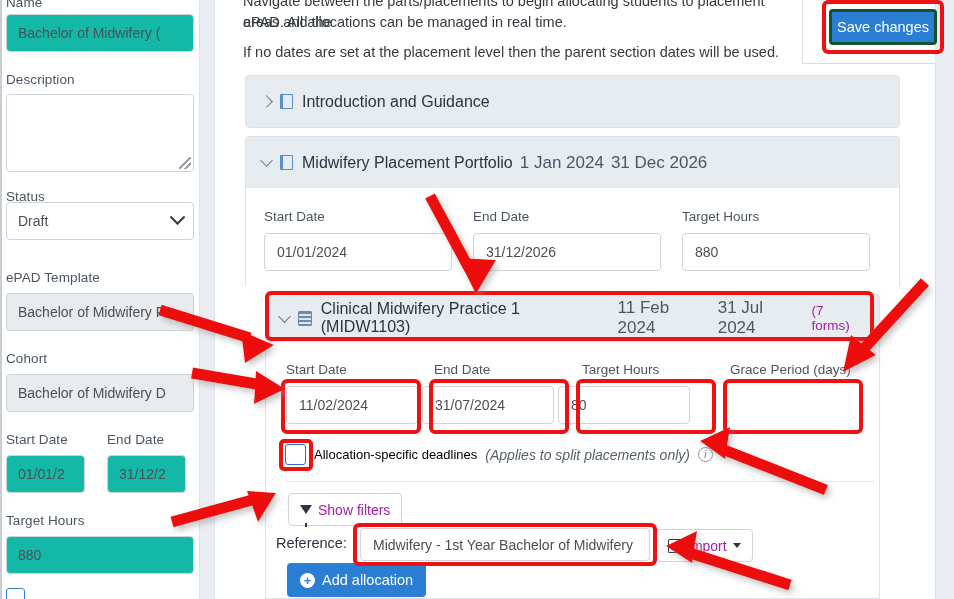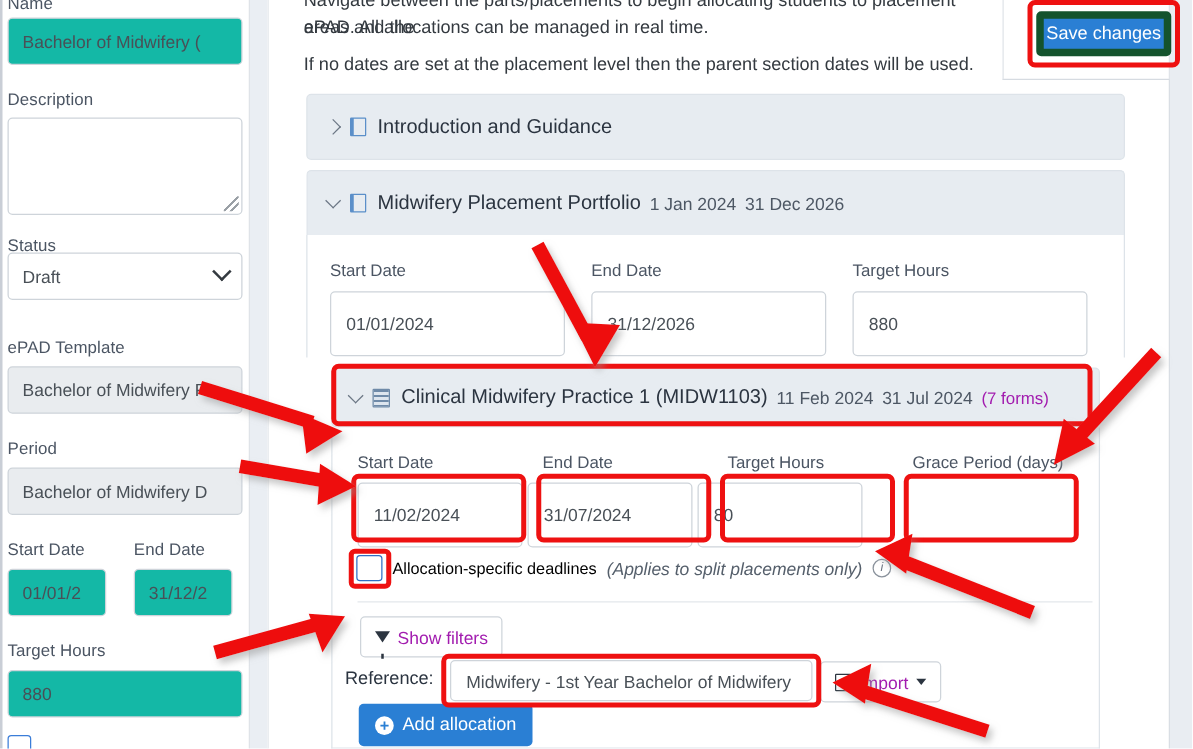--- a/index.html
+++ b/index.html
@@ -93,21 +93,21 @@
     position: absolute; left: 802px; top: -14px;
     width: 134px; height: 78px;
     background: #ffffff;
     border: 1px solid #e0e4e9;
     border-bottom-color: #d6dbe1;
   }
   .btn-primary {
     position: absolute; left: 829px; top: 9px;
     width: 108px; height: 36px;
     background: #2a7fd4; color: #fff;
-    border: 6px solid #14532d; border-radius: 4px;
+    border: 3px solid #14532d; border-radius: 4px;
     font-size: 14.5px; display: flex; align-items: center;
     justify-content: center; white-space: nowrap;
   }
 
   .panel {
     position: absolute; left: 245px; width: 655px;
     background: #e7ecf1; border: 1px solid #dde3e9; border-radius: 4px;
   }
   .panel-head {
     display: flex; align-items: center; gap: 7px;
@@ -126,27 +126,27 @@
     border-radius: 1px; margin: 0 2px;
   }
   .bldgicon {
     display: inline-block; width: 14px; height: 15px;
     border: 1.4px solid #6f8aa8; border-radius: 1px;
     background:
       repeating-linear-gradient(to bottom, #6f8aa8 0 1.6px, transparent 1.6px 4px),
       #dde5ee;
     margin: 0 2px;
   }
-  .meta { font-size: 14px; color: #4d5764; }
+  .meta { font-size: 17px; color: #4d5764; }
   .link { font-size: 13.5px; color: #a21caf; }
 
   .body-sec { position: absolute; left: 245px; width: 655px; background: #fff; }
   .flabel { font-size: 13.5px; color: #4b5563; }
   .finput {
-    height: 52px; border: 1px solid #ced4da; border-radius: 4px;
+    height: 38px; border: 1px solid #ced4da; border-radius: 4px;
     background: #fff; display: flex; align-items: center;
     padding: 0 12px; font-size: 14px; color: #495057;
   }
 
   .cbbig {
     width: 21px; height: 21px; border: 1.6px solid #2f6fc4;
     border-radius: 3px; background: #fff;
   }
   .cbtext { font-size: 13px; color: #000000; }
   .cbnote { font-size: 14px; color: #555f6b; font-style: italic; }
@@ -227,21 +227,21 @@
     <span>Draft</span>
     <span class="chev"></span>
   </div>
 
   <div class="lp" style="top:269px;">
     <div class="lbl">ePAD Template</div>
   </div>
   <div class="lp fld disabled" style="top:293px;">Bachelor of Midwifery F</div>
 
   <div class="lp" style="top:350px;">
-    <div class="lbl">Period</div>
+    <div class="lbl">Cohort</div>
   </div>
   <div class="lp fld disabled" style="top:374px;">Bachelor of Midwifery D</div>
 
   <div class="lp" style="top:431px; display:flex; gap:22px;">
     <div class="lbl" style="width:79px;">Start Date</div>
     <div class="lbl" style="width:79px;">End Date</div>
   </div>
   <div class="lp" style="top:455px; display:flex; gap:22px;">
     <div class="fld half">01/01/2</div>
     <div class="fld half">31/12/2</div>

